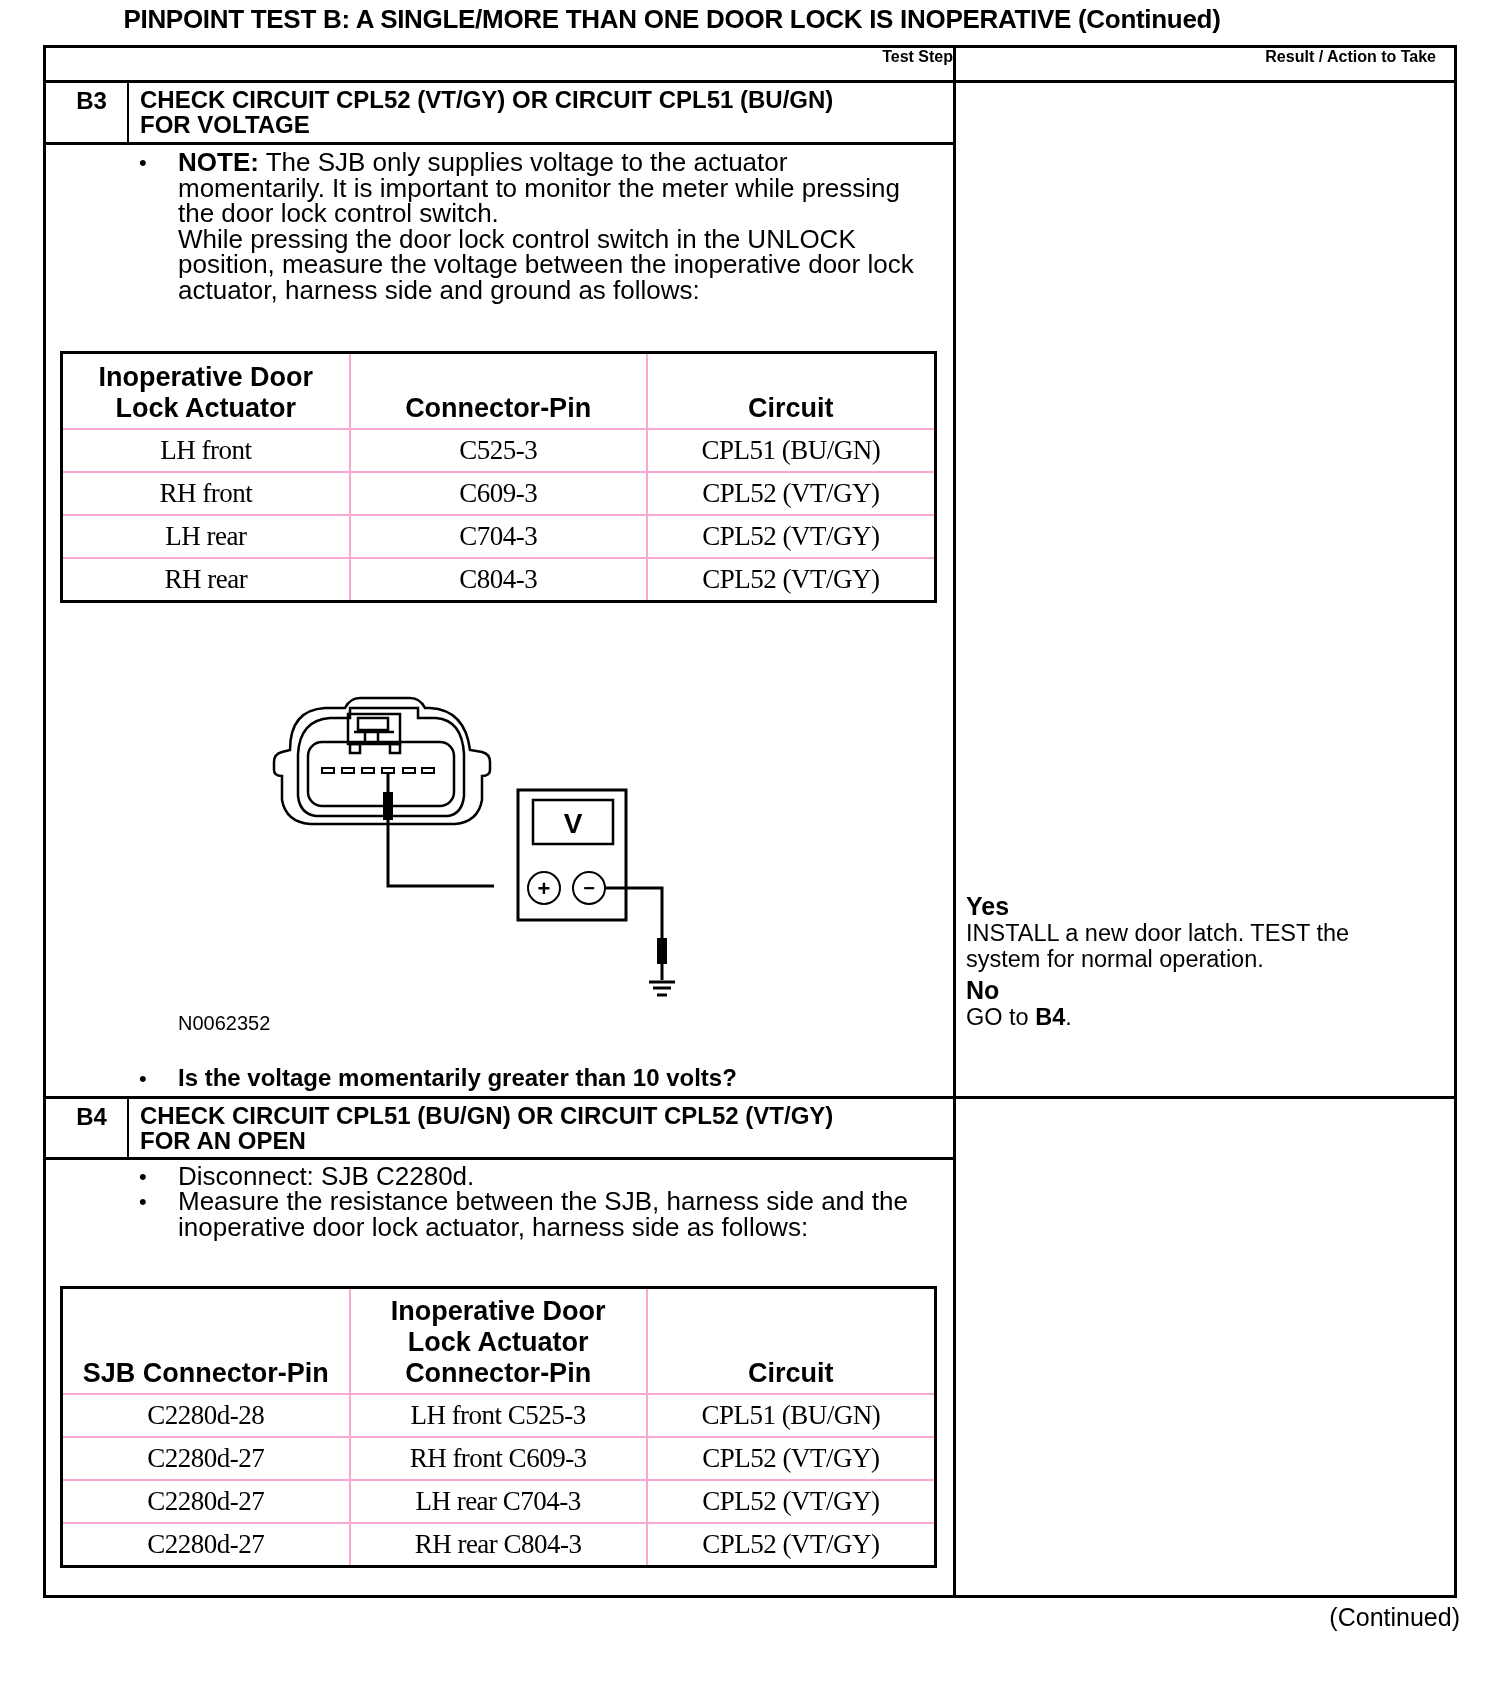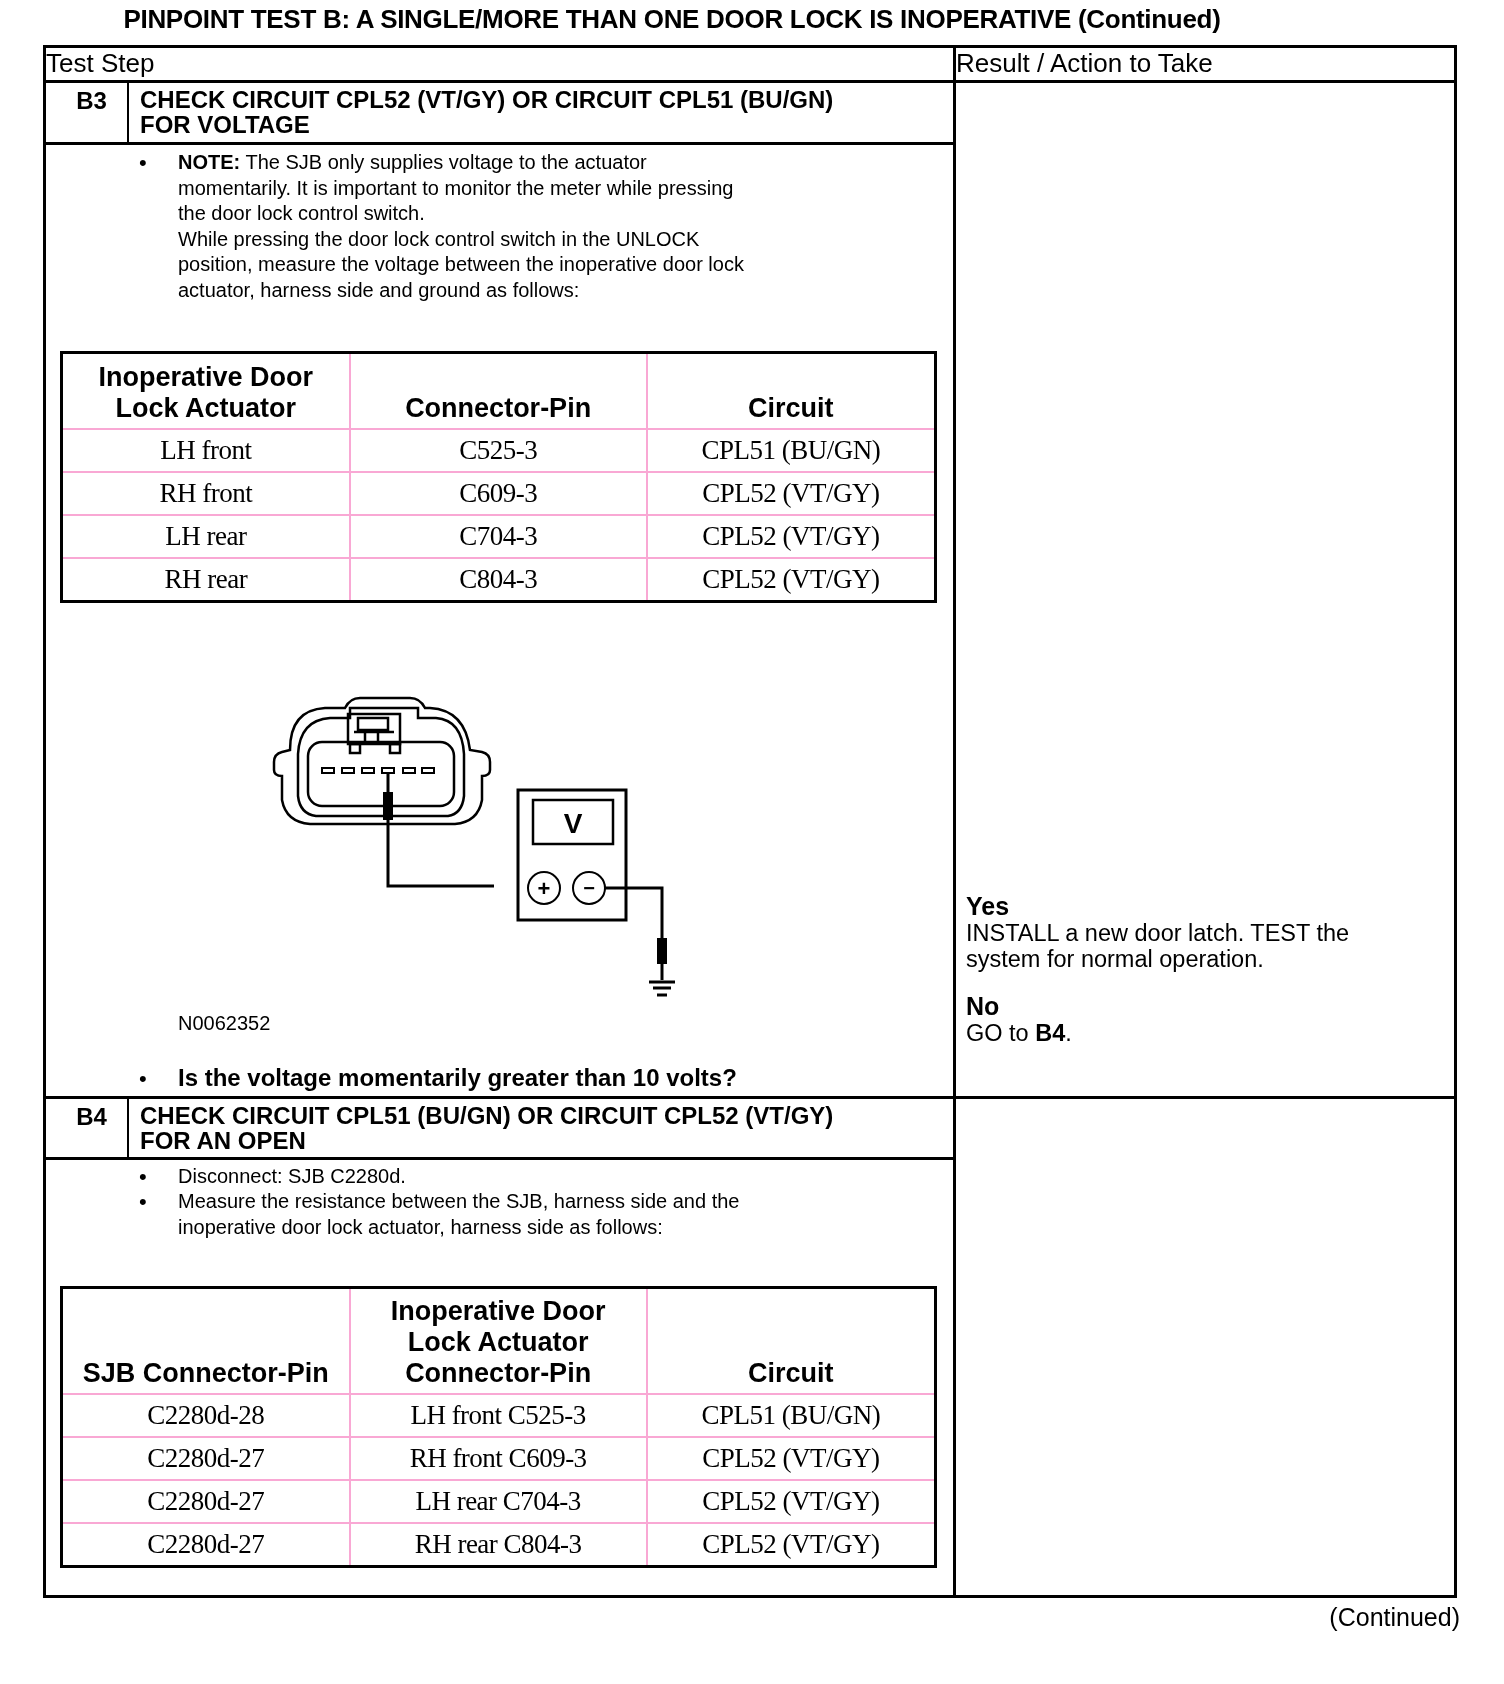--- a/index.html
+++ b/index.html
@@ -4,24 +4,24 @@
 <style>
   html, body { margin:0; padding:0; background:#ffffff; }
   body { width:1504px; height:1684px; position:relative; overflow:hidden;
          font-family:"Liberation Sans", sans-serif; color:#000; }
   .abs { position:absolute; }
   #title { left:0; width:1344px; top:4px; text-align:center; font-weight:bold;
            font-size:26px; letter-spacing:-0.3px; }
   #frame { left:43px; top:45px; width:1414px; height:1553px; border:3px solid #000; box-sizing:border-box; }
   .hline { position:absolute; background:#000; height:2px; }
   .vline { position:absolute; background:#000; width:2px; }
-  .hdr { font-weight:normal; font-size:26px; text-align:left; }
+  .hdr { font-weight:bold; font-size:16px; text-align:right; }
   .stepnum { font-weight:bold; font-size:24px; text-align:center; width:97px; }
   .steptitle { font-weight:bold; font-size:24px; line-height:25px; }
-  .body { font-size:20px; line-height:25.5px; }
+  .body { font-size:26px; line-height:25.5px; }
   .bullet { position:absolute; font-size:22px; }
   table.inner { position:absolute; border-collapse:collapse; border:3px solid #000; }
   table.inner th, table.inner td { border:2px solid #f9a8d4; text-align:center; padding:0; }
   table.inner th { font-family:"Liberation Sans", sans-serif; font-weight:bold; font-size:27px;
                    line-height:31px; vertical-align:bottom; padding-bottom:4px; }
   table.inner td { font-family:"Liberation Serif", serif; font-size:27px; height:41px; letter-spacing:-0.5px; }
   .res-label { font-weight:bold; font-size:25px; }
   .res-text { font-size:23.5px; line-height:25.5px; }
   #continued { right:44px; top:1603px; font-size:25px; }
   #fig-id { left:178px; top:1012px; font-size:20px; }
@@ -145,21 +145,21 @@
 </svg>
 <div id="fig-id" class="abs">N0062352</div>
 
 <span class="bullet" style="left:139px; top:1066px;">•</span>
 <div class="abs" style="left:178px; top:1064px; font-weight:bold; font-size:24px;">Is the voltage momentarily greater than 10 volts?</div>
 
 <div class="abs" style="left:966px; top:892px;">
   <div class="res-label">Yes</div>
   <div class="res-text">INSTALL a new door latch. TEST the</div>
   <div class="res-text">system for normal operation.</div>
-  <div class="res-label" style="margin-top:20px;">No</div>
+  <div class="res-label" style="margin-top:4px;">No</div>
   <div class="res-text"><span>GO to </span><b>B4</b><span>.</span></div>
 </div>
 
 <div class="hline" style="left:43px; top:1096px; width:1414px; height:3px;"></div>
 <div class="vline" style="left:127px; top:1098px; height:61px;"></div>
 <div class="hline" style="left:43px; top:1157px; width:911px; height:3px;"></div>
 <div class="abs stepnum" style="left:43px; top:1103px;">B4</div>
 <div class="abs steptitle" style="left:140px; top:1103px;">
   <div>CHECK CIRCUIT CPL51 (BU/GN) OR CIRCUIT CPL52 (VT/GY)</div>
   <div>FOR AN OPEN</div>

